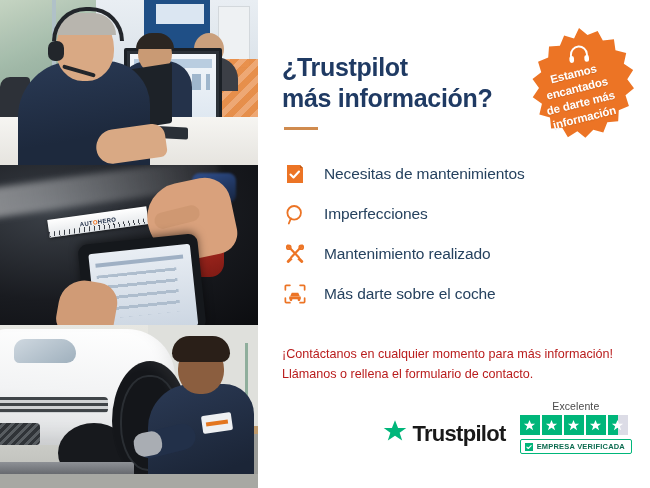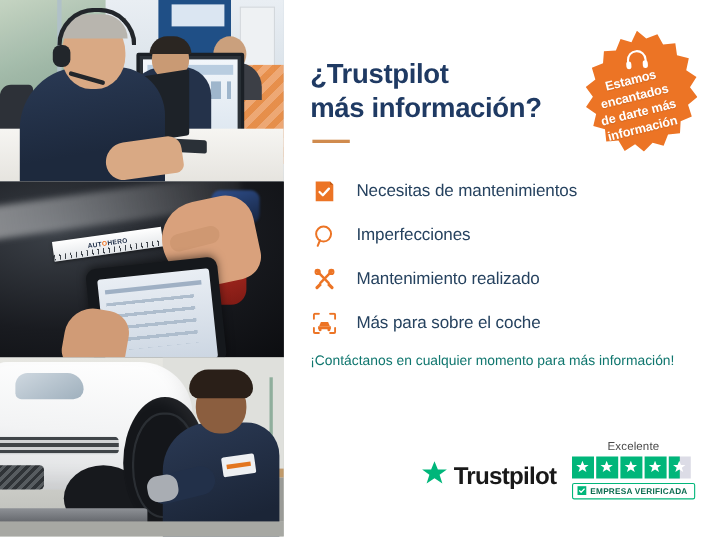--- a/index.html
+++ b/index.html
@@ -426,22 +426,22 @@
     margin-right: 16px;
   }
   .feature-label {
     color: #26425f;
     font-size: 15.5px;
     letter-spacing: -0.1px;
   }
 
   
   .contact {
-    margin-top: 8px;
-    color: #0f766e;
+    margin-top: 34px;
+    color: #b91c1c;
     font-size: 12.6px;
     line-height: 1.62;
     max-width: 350px;
   }
 
   
   .trustpilot {
     position: absolute;
     right: 18px;
     bottom: 34px;
@@ -659,28 +659,29 @@
             <path d="M1.4 6.4V2.4a1 1 0 0 1 1-1h4" stroke="#ec7425" stroke-width="1.9" fill="none" stroke-linecap="round"></path>
             <path d="M22.6 6.4V2.4a1 1 0 0 0-1-1h-4" stroke="#ec7425" stroke-width="1.9" fill="none" stroke-linecap="round"></path>
             <path d="M1.4 15.6v4a1 1 0 0 0 1 1h4" stroke="#ec7425" stroke-width="1.9" fill="none" stroke-linecap="round"></path>
             <path d="M22.6 15.6v4a1 1 0 0 1-1 1h-4" stroke="#ec7425" stroke-width="1.9" fill="none" stroke-linecap="round"></path>
             <path d="M5.6 13.8h12.8v3H5.6z" fill="#ec7425"></path>
             <path d="M6.6 13.8l1.8-4.2h7.2l1.8 4.2z" fill="#ec7425"></path>
             <circle cx="7.6" cy="17.4" r="1.5" fill="#ec7425"></circle>
             <circle cx="16.4" cy="17.4" r="1.5" fill="#ec7425"></circle>
           </svg>
         </span>
-        <span class="feature-label">Más para sobre el coche</span>
+        <span class="feature-label">Más darte sobre el coche</span>
       </li>
 
 
     </ul>
 
     <div class="contact">
       <span>¡Contáctanos en cualquier momento para más información!</span><br>
+      <span>Llámanos o rellena el formulario de contacto.</span>
     </div>
 
     <div class="trustpilot">
 
       <div class="tp-logo">
         <span>
           <svg width="26" height="25" viewBox="0 0 24 24">
             <path d="M12 1.2l2.95 7.35H22.8l-6.35 4.6 2.45 7.5L12 16.0l-6.9 4.65 2.45-7.5L1.2 8.55h7.85z" fill="#00b67a"></path>
           </svg>
         </span>

